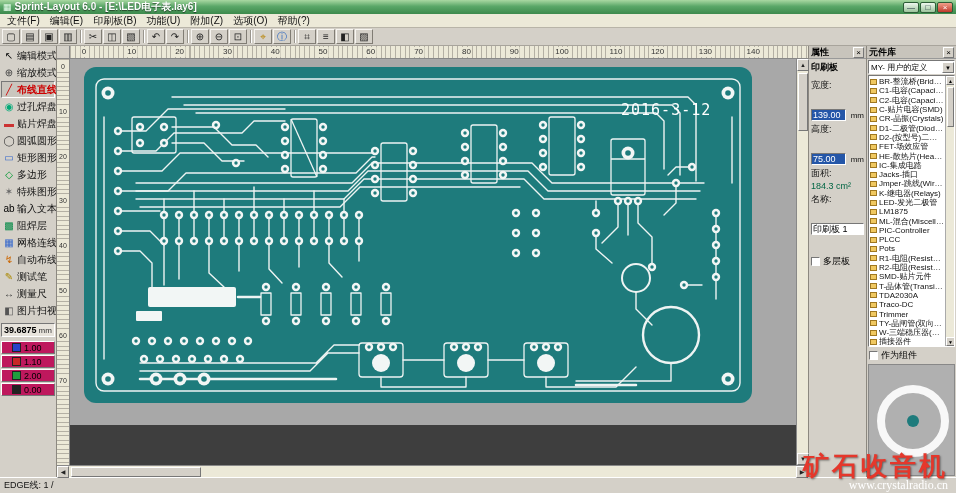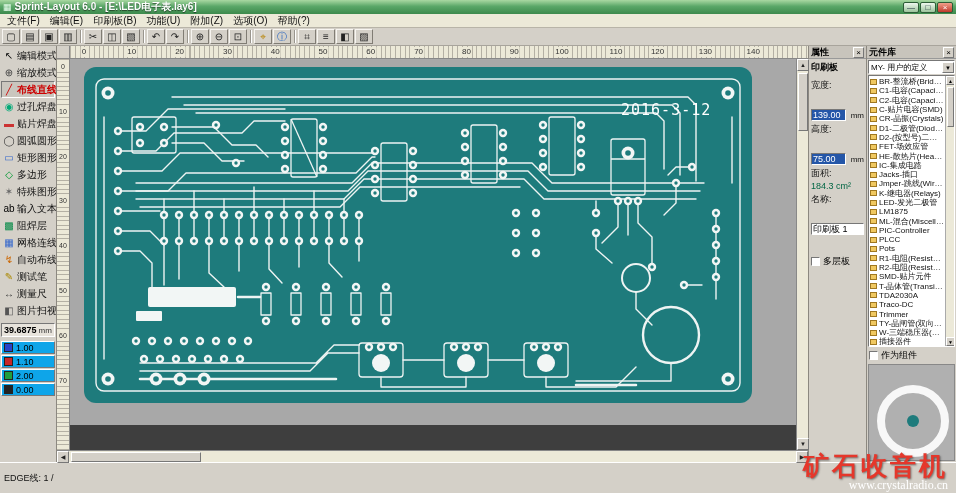--- a/index.html
+++ b/index.html
@@ -38,22 +38,22 @@
   .tool{display:flex;align-items:center;gap:2px;height:17px;padding:0 1px;font-size:10px;
     border:1px solid transparent;color:#111;white-space:nowrap}
   .tool .tglyph{width:12px;flex:0 0 auto;text-align:center;font-size:10px}
   .tool.selected{border:1px solid;border-color:#777 #fff #fff #777;background:#cac6be}
   .tool.selected .tlabel{color:#c00;font-weight:bold}
   .coordbox{margin-top:4px;border:1px solid;border-color:#777 #fff #fff #777;background:#e8e4dc;
     padding:1px 2px;font-size:9px;display:flex;align-items:baseline;gap:2px}
   .coord-val{font-weight:bold}
   .coord-unit{font-size:8px;color:#333}
   .layers{margin-top:4px;display:flex;flex-direction:column;gap:1px}
-  .layer-row{display:flex;align-items:center;gap:3px;height:13px;padding:0 2px;font-size:9px;
-    border:1px solid;border-color:#fff #777 #777 #fff;background:#0ea5e9}
+  .layer-row{display:flex;align-items:center;gap:3px;height:13px;padding:0 10px;font-size:9px;
+    border:1px solid;border-color:#fff #777 #777 #fff;background:#be185d}
   .layer-chip{width:9px;height:9px;border:1px solid #222;flex:0 0 auto}
 
   
   .canvas-wrap{flex:1;display:flex;flex-direction:column;min-width:0;background:#3e3e3e}
   .ruler-row{height:13px;flex:0 0 auto;display:flex}
   .ruler-corner{width:13px;flex:0 0 auto;background:#d4d0c8;border-right:1px solid #888;border-bottom:1px solid #888}
   .h-ruler{flex:1;position:relative;background:#ece9d8;border-bottom:1px solid #888;overflow:hidden;
     background-image:repeating-linear-gradient(90deg,#b4b0a4 0 1px,transparent 1px 4.78px)}
   .h-tick{position:absolute;top:1px;transform:translateX(-50%);font-size:8px;color:#333;background:#ece9d8;padding:0 1px;line-height:10px}
   .canvas-row{flex:1;display:flex;min-height:0}
@@ -107,21 +107,21 @@
     white-space:nowrap;overflow:hidden}
   .lib-folder{width:7px;height:6px;flex:0 0 auto;background:#f0c860;border:1px solid #a07820}
   .lib-item-label{overflow:hidden;text-overflow:ellipsis}
   .lib-scroll{position:absolute;right:0;top:0;bottom:0;width:9px;background:#ece9d8;border-left:1px solid #aaa}
   .ls-a{position:absolute;left:0;width:9px;height:9px;font-size:5px;line-height:8px;text-align:center;
     background:#d4d0c8;border:1px solid;border-color:#fff #777 #777 #fff}
   .ls-thumb{position:absolute;left:1px;top:11px;width:7px;height:40px;background:#d4d0c8;
     border:1px solid;border-color:#fff #777 #777 #fff}
   .lib-preview{flex:1;margin:1px;background:#b0b0b0;border:1px solid #888;position:relative;overflow:hidden}
 
-  .statusbar{height:31px;flex:0 0 auto;background:#d4d0c8;border-top:1px solid #fff;
+  .statusbar{height:16px;flex:0 0 auto;background:#d4d0c8;border-top:1px solid #fff;
     display:flex;align-items:center;padding:0 4px;font-size:9px;color:#111}
 
   .watermark{position:absolute;right:8px;bottom:1px;text-align:right;z-index:50;pointer-events:none}
   .wm1{font-size:26px;font-weight:bold;color:#e5372b;letter-spacing:3px;line-height:26px;
     font-family:"DejaVu Serif",serif;text-shadow:1px 1px 2px rgba(0,0,0,.45)}
   .wm2{font-size:12px;color:#fff;line-height:13px;font-family:Liberation Serif, serif}
 </style>
 </head>
 <body>
 

